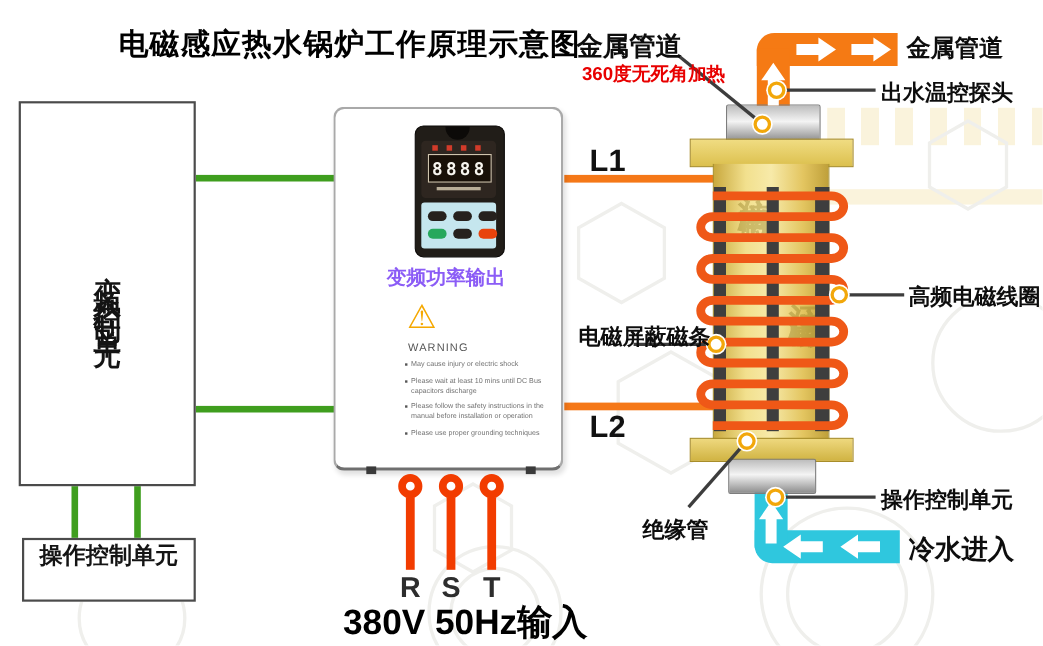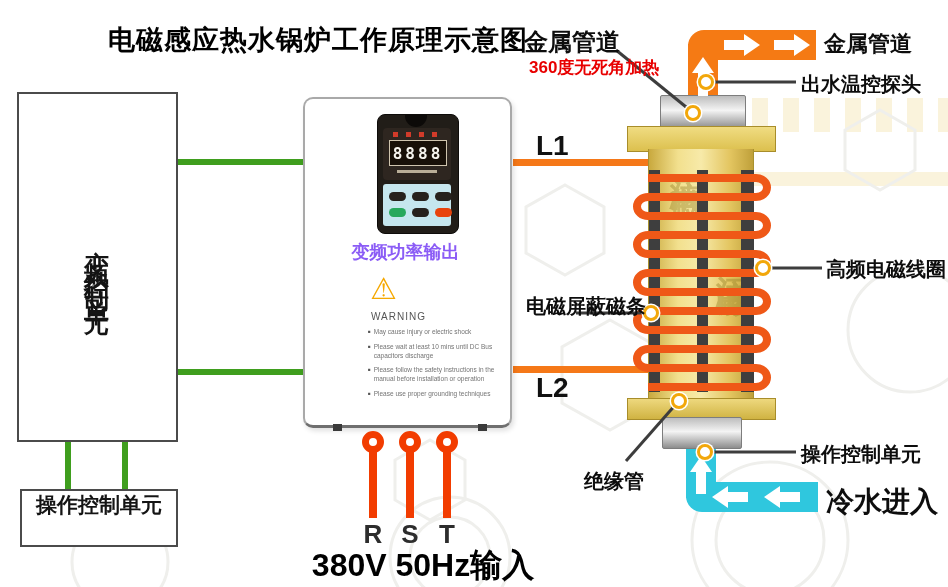--- a/index.html
+++ b/index.html
@@ -78,21 +78,21 @@
   
   .lbl{font-weight:bold;color:#0d0d0d;z-index:6;white-space:nowrap;}
   .lbl-metal{left:524px;top:26px;font-size:24px;}
   .lbl-360{left:529px;top:56px;font-size:17px;color:#e80000;}
   .lbl-hot{left:824px;top:29px;font-size:22px;}
   .lbl-outprobe{left:801px;top:71px;font-size:20px;}
   .lbl-coil{left:826px;top:256px;font-size:20px;}
   .lbl-shield{left:526px;top:293px;font-size:20px;}
   .lbl-insul{left:584px;top:468px;font-size:20px;}
   .lbl-inprobe{left:801px;top:441px;font-size:20px;}
-  .lbl-cold{left:826px;top:483px;font-size:28px;}
+  .lbl-cold{left:826px;top:483px;font-size:24px;}
 </style>
 </head>
 <body>
 
 <div id="stage">
 
   <div class="abs stripes"></div>
   <div class="abs band"></div>
   <svg id="decor" class="abs" width="948" height="587">
     <g fill="none" stroke="#efefec" stroke-width="3">

